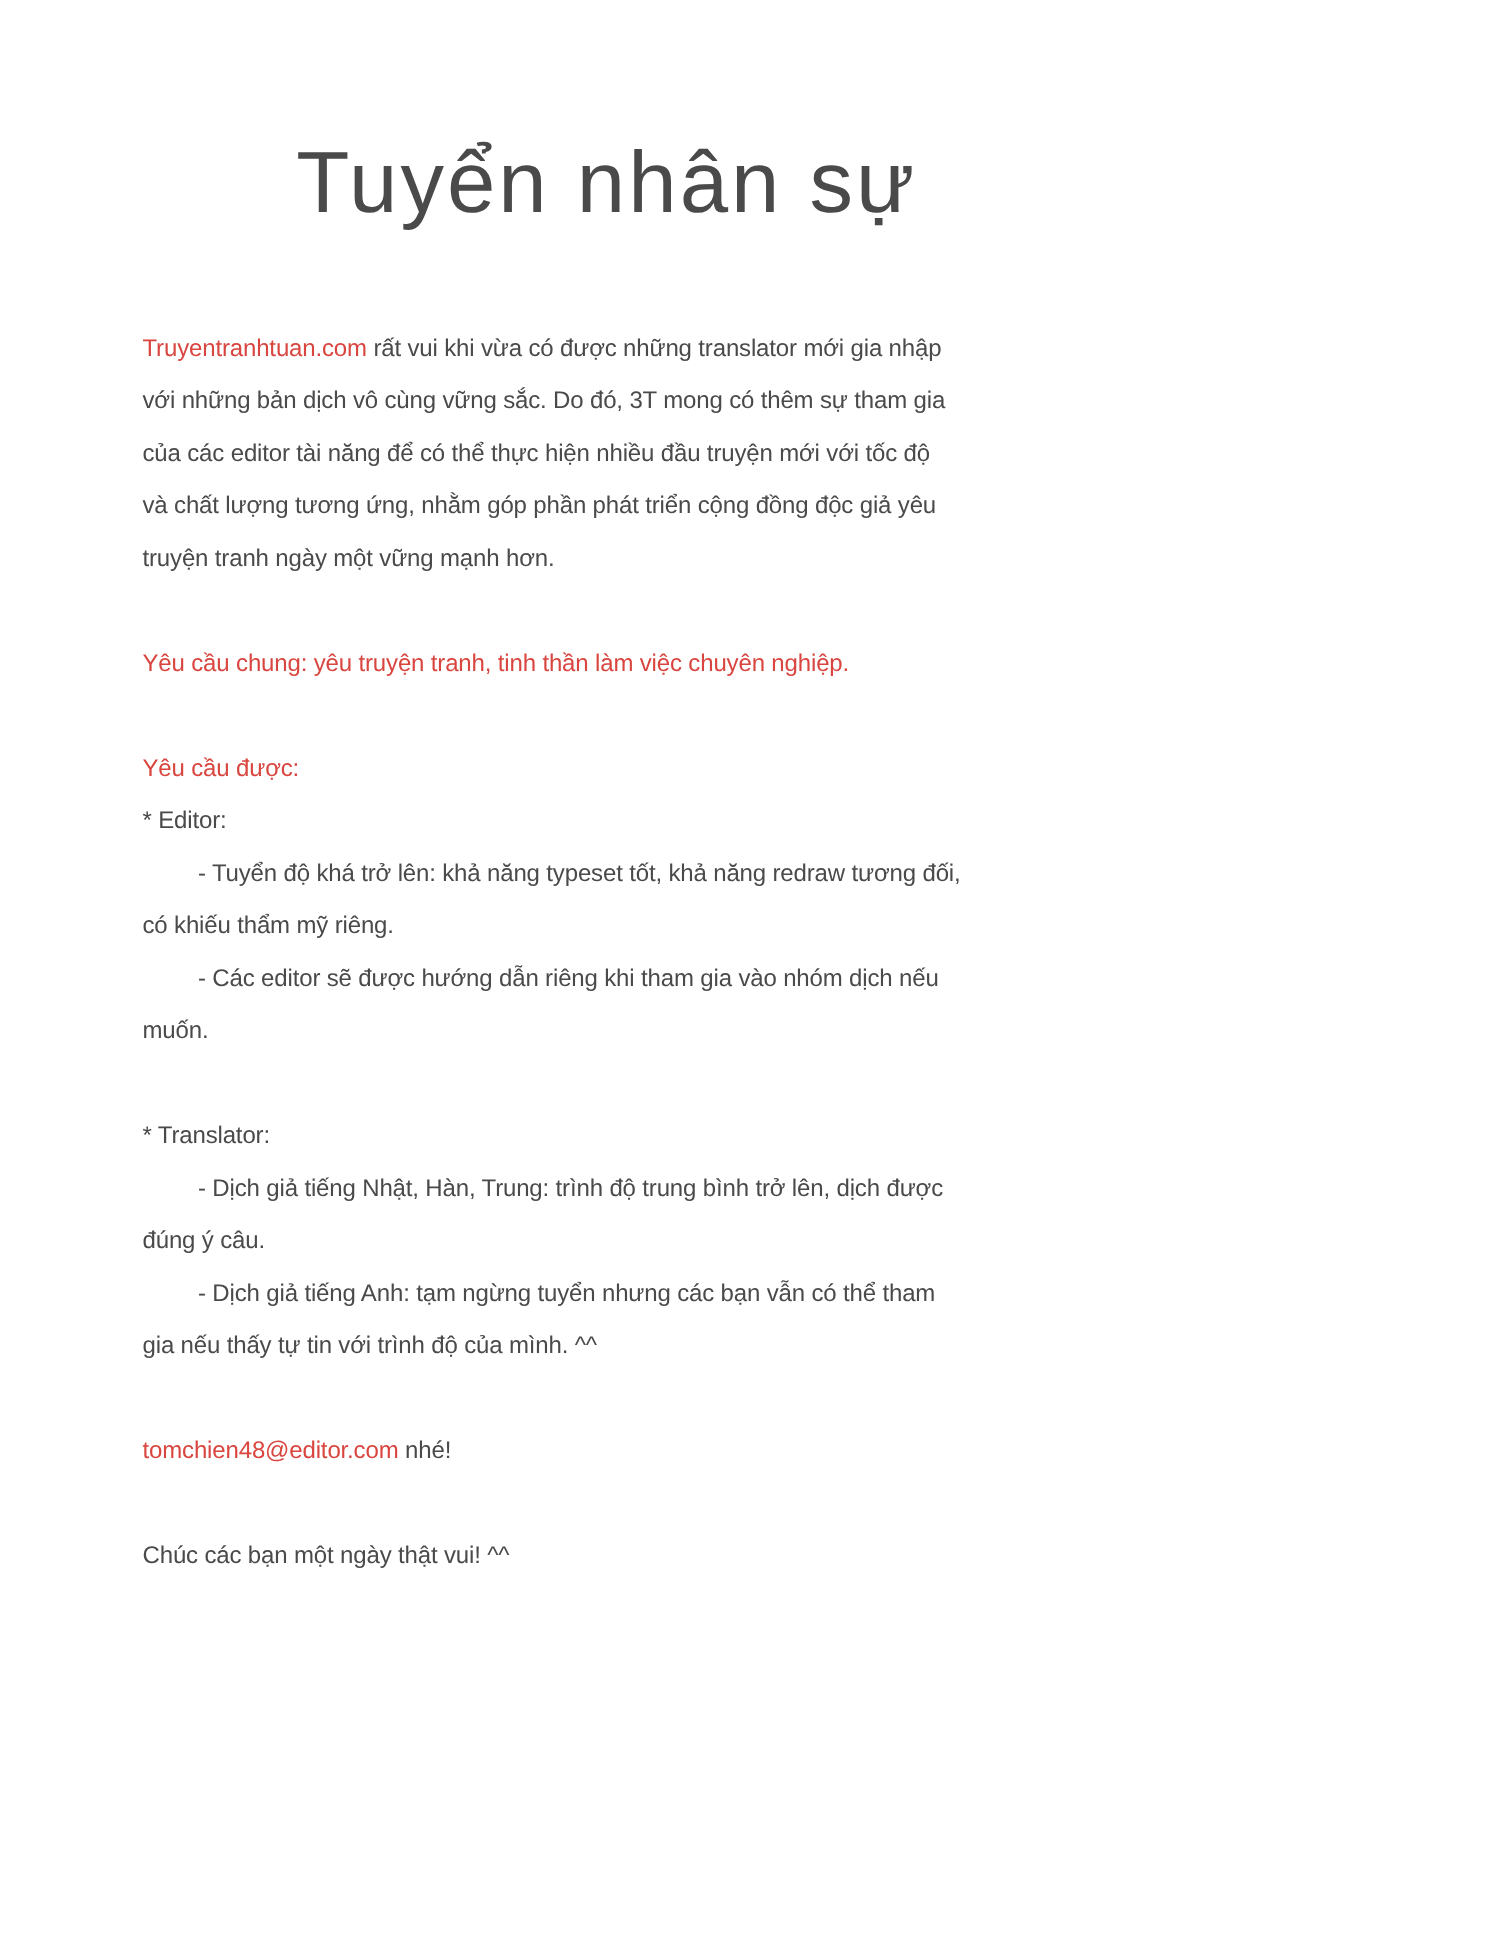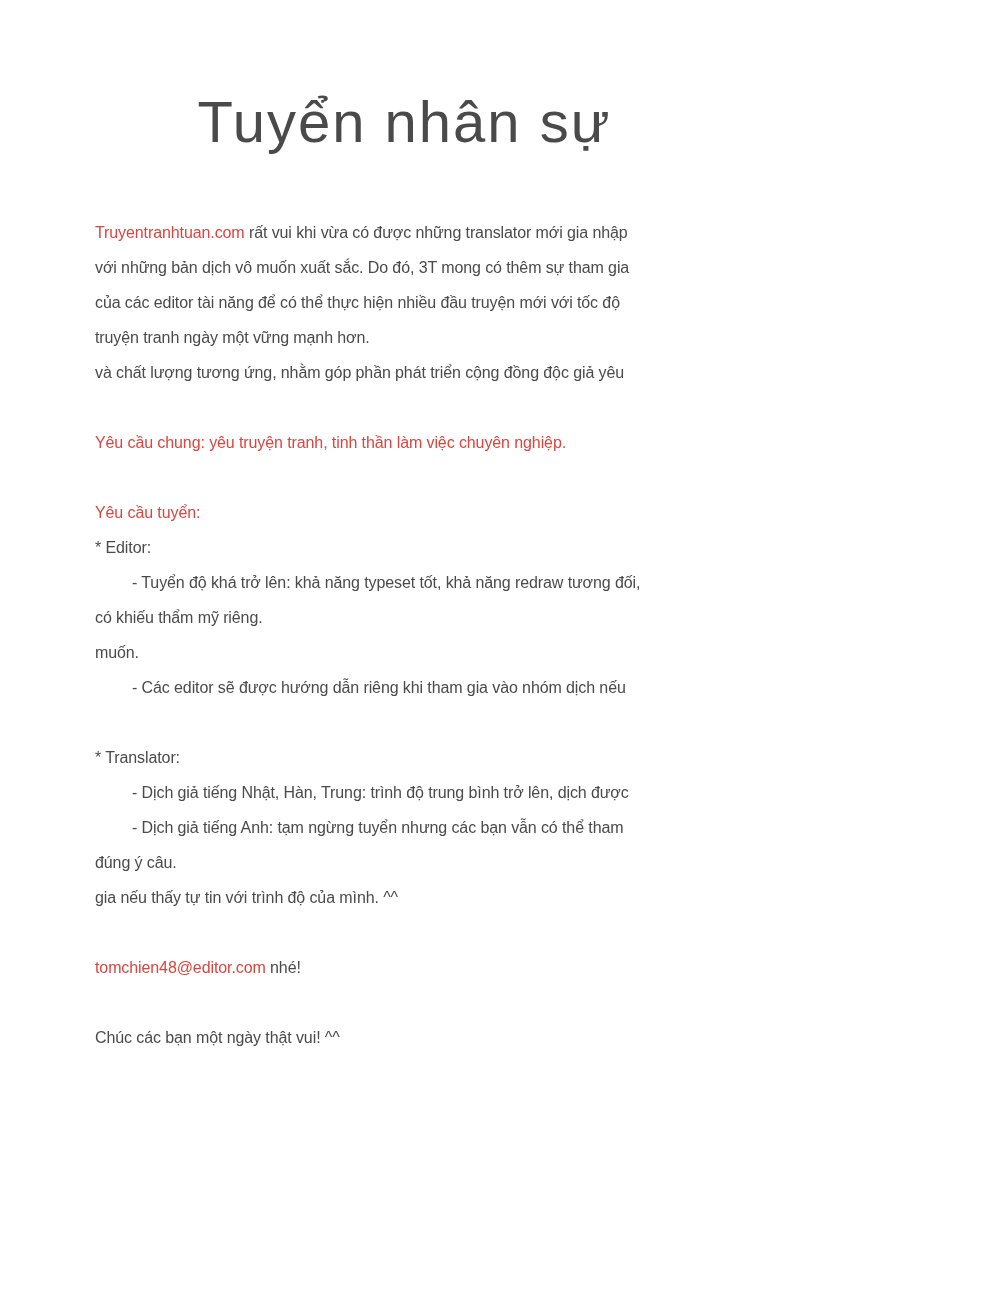--- a/index.html
+++ b/index.html
@@ -48,41 +48,41 @@
   .seg-link { color: var(--accent-red); cursor: pointer; text-decoration: none; }
 </style>
 </head>
 <body>
 
 <div class="page">
   <h1 class="doc-title">Tuyển nhân sự</h1>
   <div class="doc-body">
       <div class="block">
         <div class="line"><span class="seg seg-link">Truyentranhtuan.com</span><span class="seg"> rất vui khi vừa có được những translator mới gia nhập</span></div>
-        <div class="line"><span class="seg">với những bản dịch vô muốn xuất sắc. Do đó, 3T mong có thêm sự tham gia</span></div>
+        <div class="line"><span class="seg">với những bản dịch vô cùng vững sắc. Do đó, 3T mong có thêm sự tham gia</span></div>
         <div class="line"><span class="seg">của các editor tài năng để có thể thực hiện nhiều đầu truyện mới với tốc độ</span></div>
+        <div class="line"><span class="seg">và chất lượng tương ứng, nhằm góp phần phát triển cộng đồng độc giả yêu</span></div>
         <div class="line"><span class="seg">truyện tranh ngày một vững mạnh hơn.</span></div>
-        <div class="line"><span class="seg">và chất lượng tương ứng, nhằm góp phần phát triển cộng đồng độc giả yêu</span></div>
       </div>
       <div class="block">
         <div class="line"><span class="seg seg-red">Yêu cầu chung: yêu truyện tranh, tinh thần làm việc chuyên nghiệp.</span></div>
       </div>
       <div class="block">
-        <div class="line"><span class="seg seg-red">Yêu cầu tuyển:</span></div>
+        <div class="line"><span class="seg seg-red">Yêu cầu được:</span></div>
         <div class="line"><span class="seg">* Editor:</span></div>
         <div class="line indent"><span class="seg">- Tuyển độ khá trở lên: khả năng typeset tốt, khả năng redraw tương đối,</span></div>
         <div class="line"><span class="seg">có khiếu thẩm mỹ riêng.</span></div>
+        <div class="line indent"><span class="seg">- Các editor sẽ được hướng dẫn riêng khi tham gia vào nhóm dịch nếu</span></div>
         <div class="line"><span class="seg">muốn.</span></div>
-        <div class="line indent"><span class="seg">- Các editor sẽ được hướng dẫn riêng khi tham gia vào nhóm dịch nếu</span></div>
       </div>
       <div class="block">
         <div class="line"><span class="seg">* Translator:</span></div>
         <div class="line indent"><span class="seg">- Dịch giả tiếng Nhật, Hàn, Trung: trình độ trung bình trở lên, dịch được</span></div>
+        <div class="line"><span class="seg">đúng ý câu.</span></div>
         <div class="line indent"><span class="seg">- Dịch giả tiếng Anh: tạm ngừng tuyển nhưng các bạn vẫn có thể tham</span></div>
-        <div class="line"><span class="seg">đúng ý câu.</span></div>
         <div class="line"><span class="seg">gia nếu thấy tự tin với trình độ của mình. ^^</span></div>
       </div>
       <div class="block">
         <div class="line"><span class="seg seg-link">tomchien48@editor.com</span><span class="seg"> nhé!</span></div>
       </div>
       <div class="block">
         <div class="line"><span class="seg">Chúc các bạn một ngày thật vui! ^^</span></div>
       </div>
     </div>
 </div>

